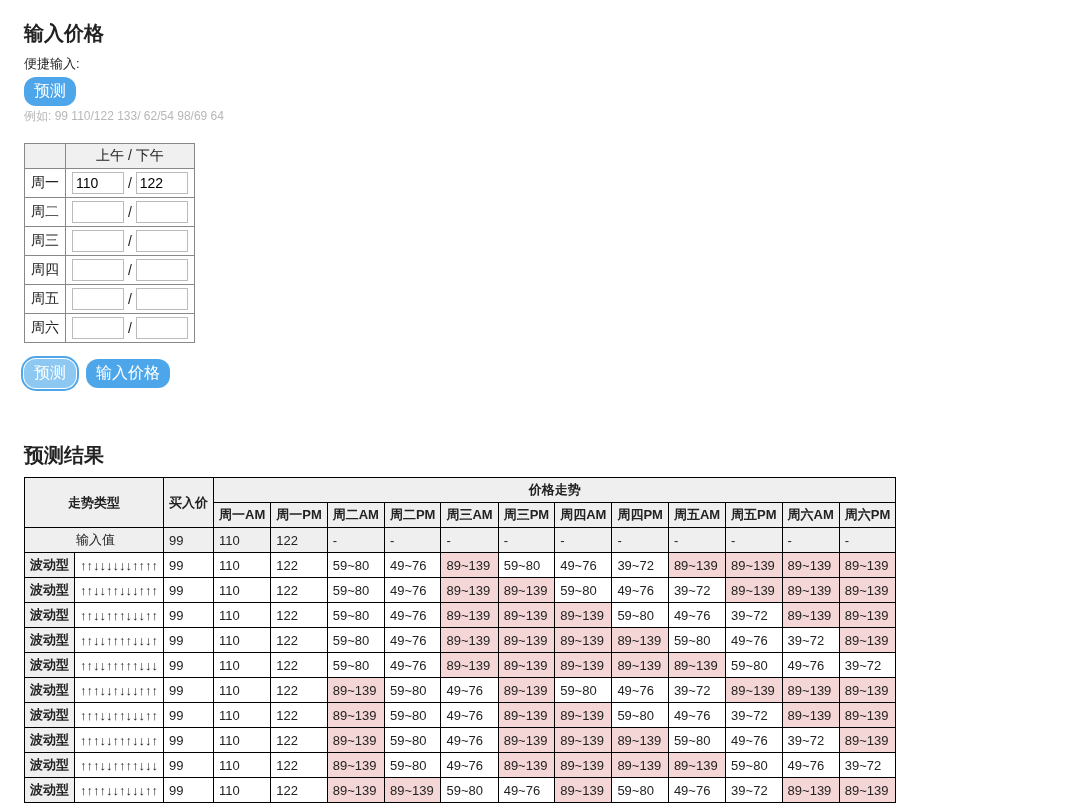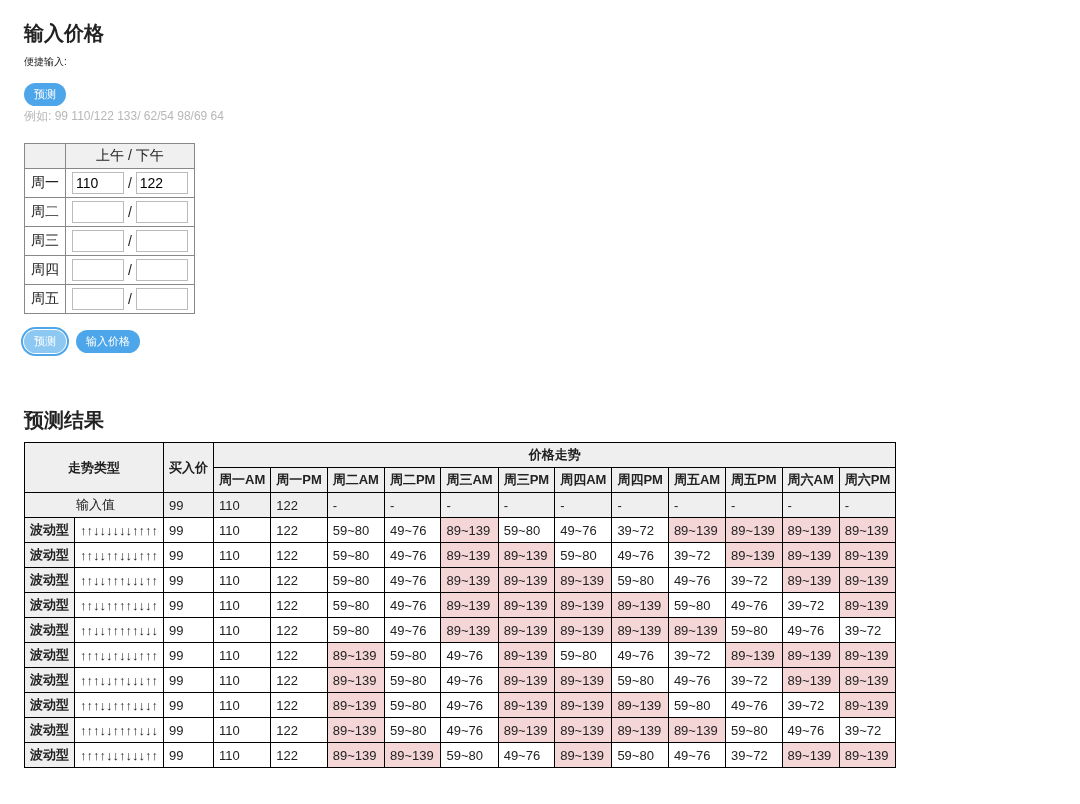--- a/index.html
+++ b/index.html
@@ -9,43 +9,43 @@
     padding: 20px 24px;
     font-size: 13px;
     color: #222;
   }
   h2 {
     font-size: 20px;
     font-weight: bold;
     margin: 0 0 8px 0;
   }
   .quick-label {
-    font-size: 10px;
-    margin-bottom: 14px;
+    font-size: 13px;
+    margin-bottom: 4px;
   }
   .quick-row {
     display: flex;
     align-items: center;
     gap: 6px;
     margin-bottom: 2px;
   }
   .quick-input {
     flex: 1;
     border: 1px solid #ccc;
     border-radius: 3px;
     padding: 3px 6px;
     font-size: 13px;
     font-family: inherit;
   }
   .btn-blue {
     background: #4EA6EA;
     color: #fff;
     border-radius: 12px;
     padding: 4px 10px;
-    font-size: 11px;
+    font-size: 16px;
     border: none;
     cursor: pointer;
     font-family: inherit;
   }
   .btn-blue.focused {
     outline: 2px solid #4EA6EA;
     outline-offset: 1px;
     background: #8cc8f2;
   }
   .example {
@@ -143,20 +143,24 @@
       <tr>
         <td>周三</td>
         <td><input class="cell-input" style=""> / <input class="cell-input" style=""></td>
       </tr>
       <tr>
         <td>周四</td>
         <td><input class="cell-input" style=""> / <input class="cell-input" style=""></td>
       </tr>
       <tr>
         <td>周五</td>
+        <td><input class="cell-input" style=""> / <input class="cell-input" style=""></td>
+      </tr>
+      <tr>
+        <td>周六</td>
         <td><input class="cell-input" style=""> / <input class="cell-input" style=""></td>
       </tr>
     </tbody>
 </table>
 
 <div class="btn-row">
   <button class="btn-blue focused">预测</button>
   <button class="btn-blue">输入价格</button>
 </div>
 

